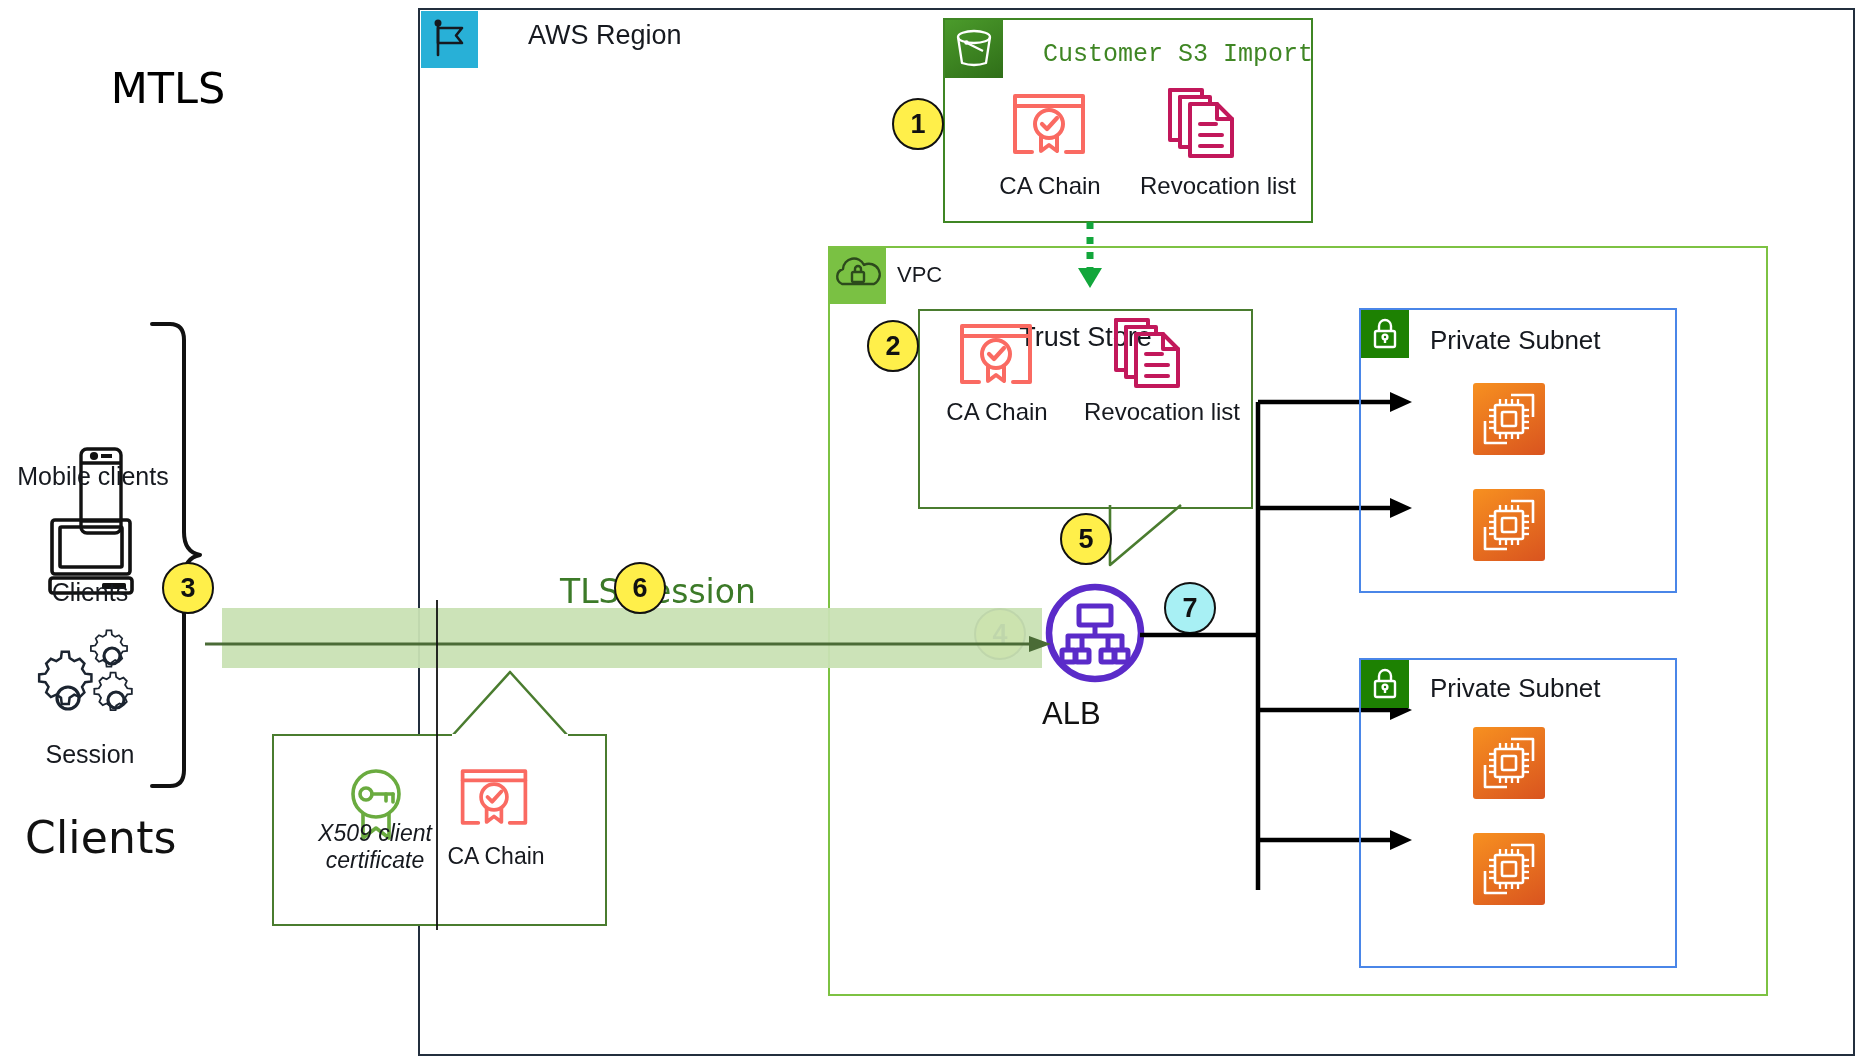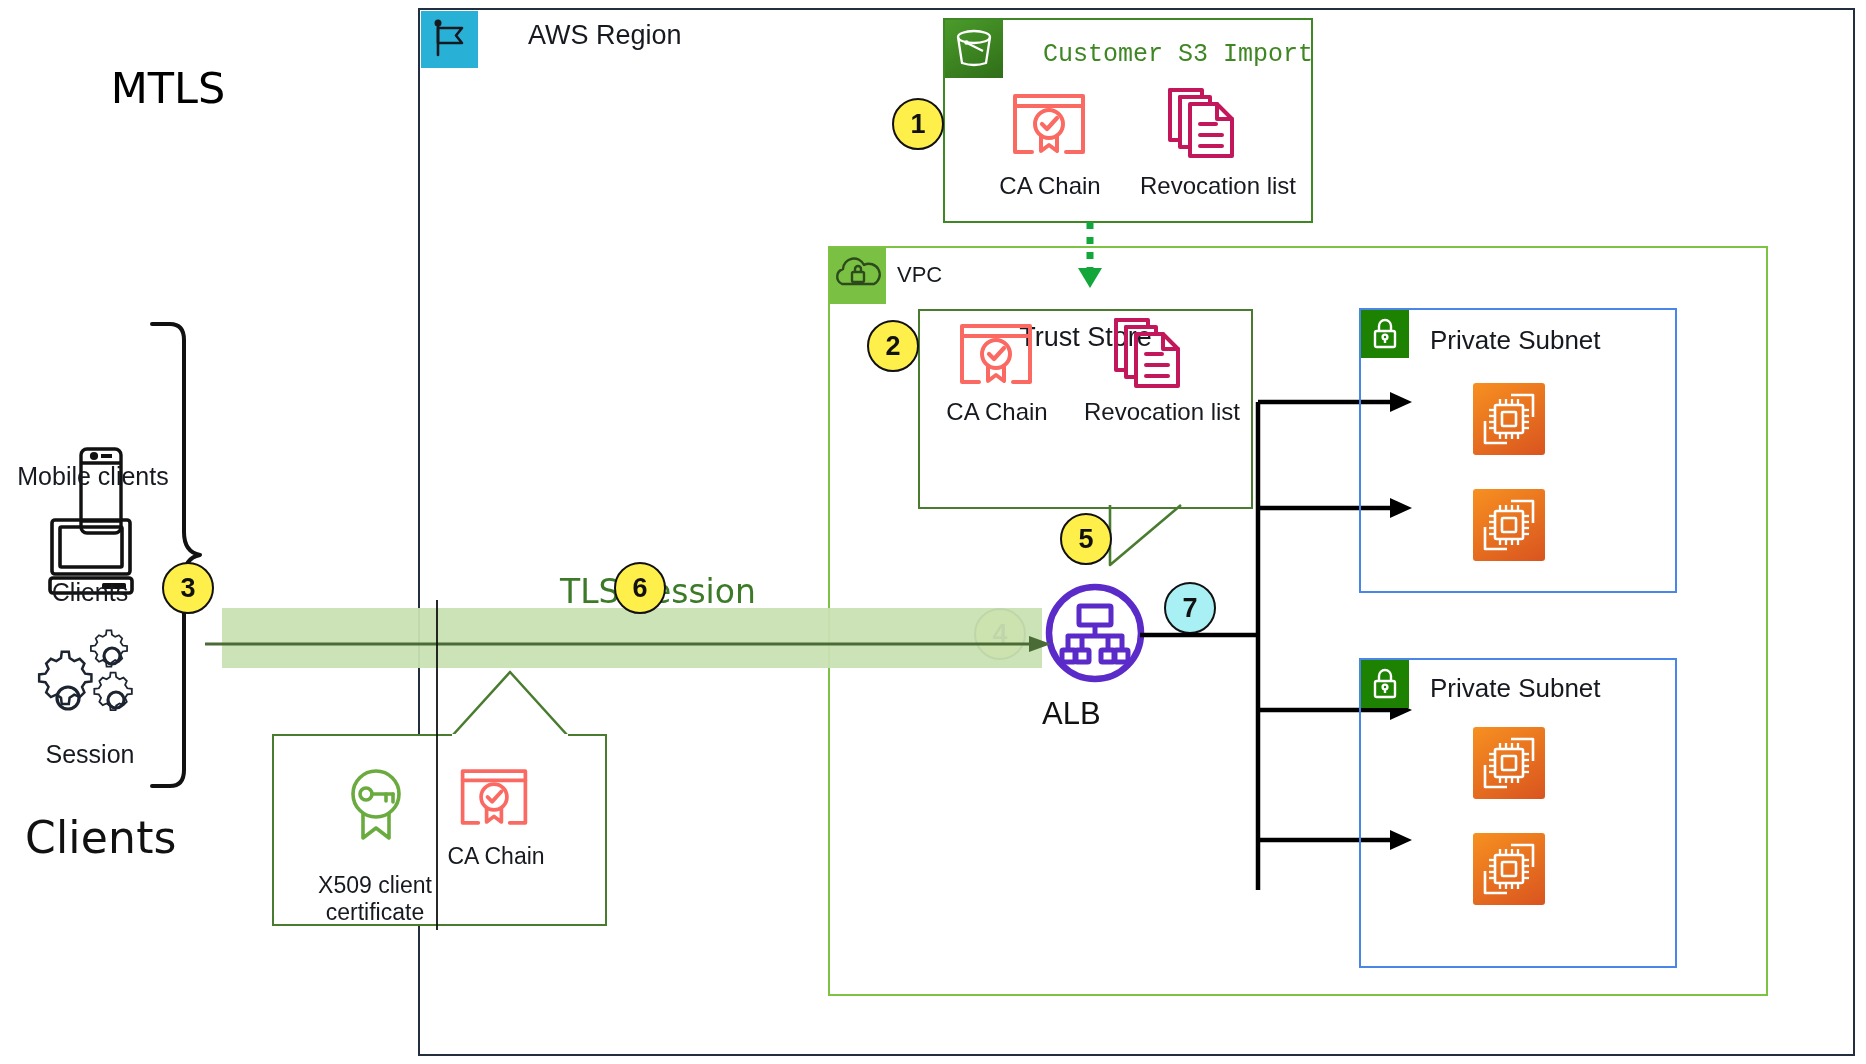--- a/index.html
+++ b/index.html
@@ -509,21 +509,21 @@
       <g stroke="#6aab3f" stroke-width="3.6" fill="none" stroke-linejoin="round" stroke-linecap="round">
         <circle cx="34" cy="30" r="23"></circle>
         <circle cx="24" cy="30" r="6"></circle>
         <line x1="30" y1="30" x2="51" y2="30"></line>
         <line x1="44" y1="30" x2="44" y2="37"></line>
         <line x1="51" y1="30" x2="51" y2="38"></line>
         <path d="M21 50 v24 l13 -10 l13 10 v-24"></path>
       </g>
     </svg>
   </div>
-  <div class="abs cap-sm" style="left:300px;top:872px;width:150px;line-height:1.18;">
+  <div class="abs cap-sm" style="left:300px;top:820px;width:150px;line-height:1.18;font-style:italic;">
     <div>X509 client</div>
     <div>certificate</div>
   </div>
 
   <div class="abs" style="left:458px;top:763px;">
     <svg width="72" height="68" viewBox="0 0 78 72">
       <g stroke="#fa6a62" stroke-width="4" fill="none" stroke-linejoin="round" stroke-linecap="round">
         <path d="M5 8 H73 V18 H5 Z"></path>
         <path d="M5 18 V64 H22"></path>
         <path d="M73 18 V64 H56"></path>

